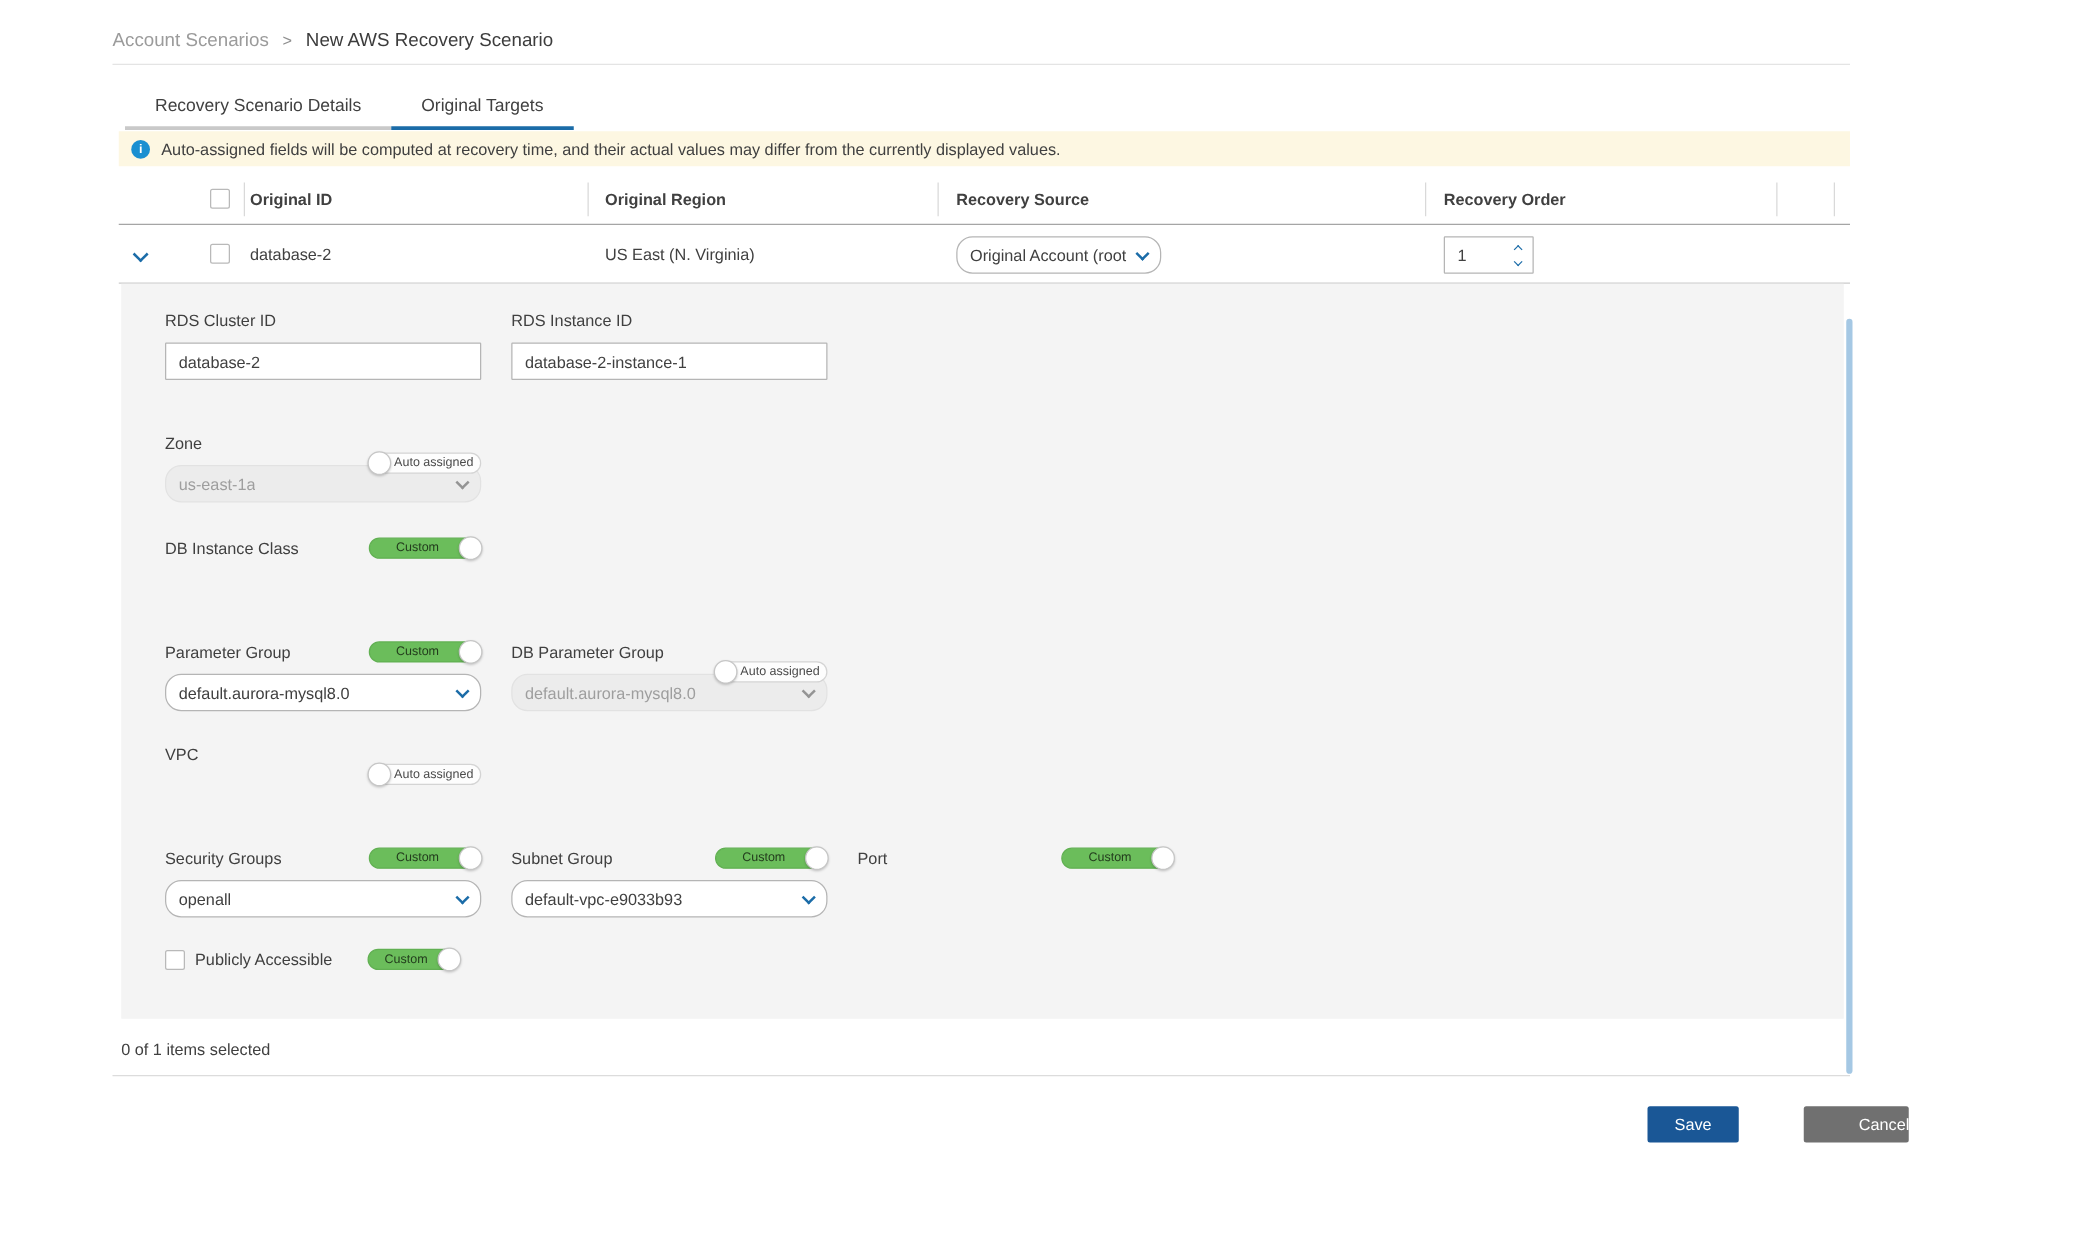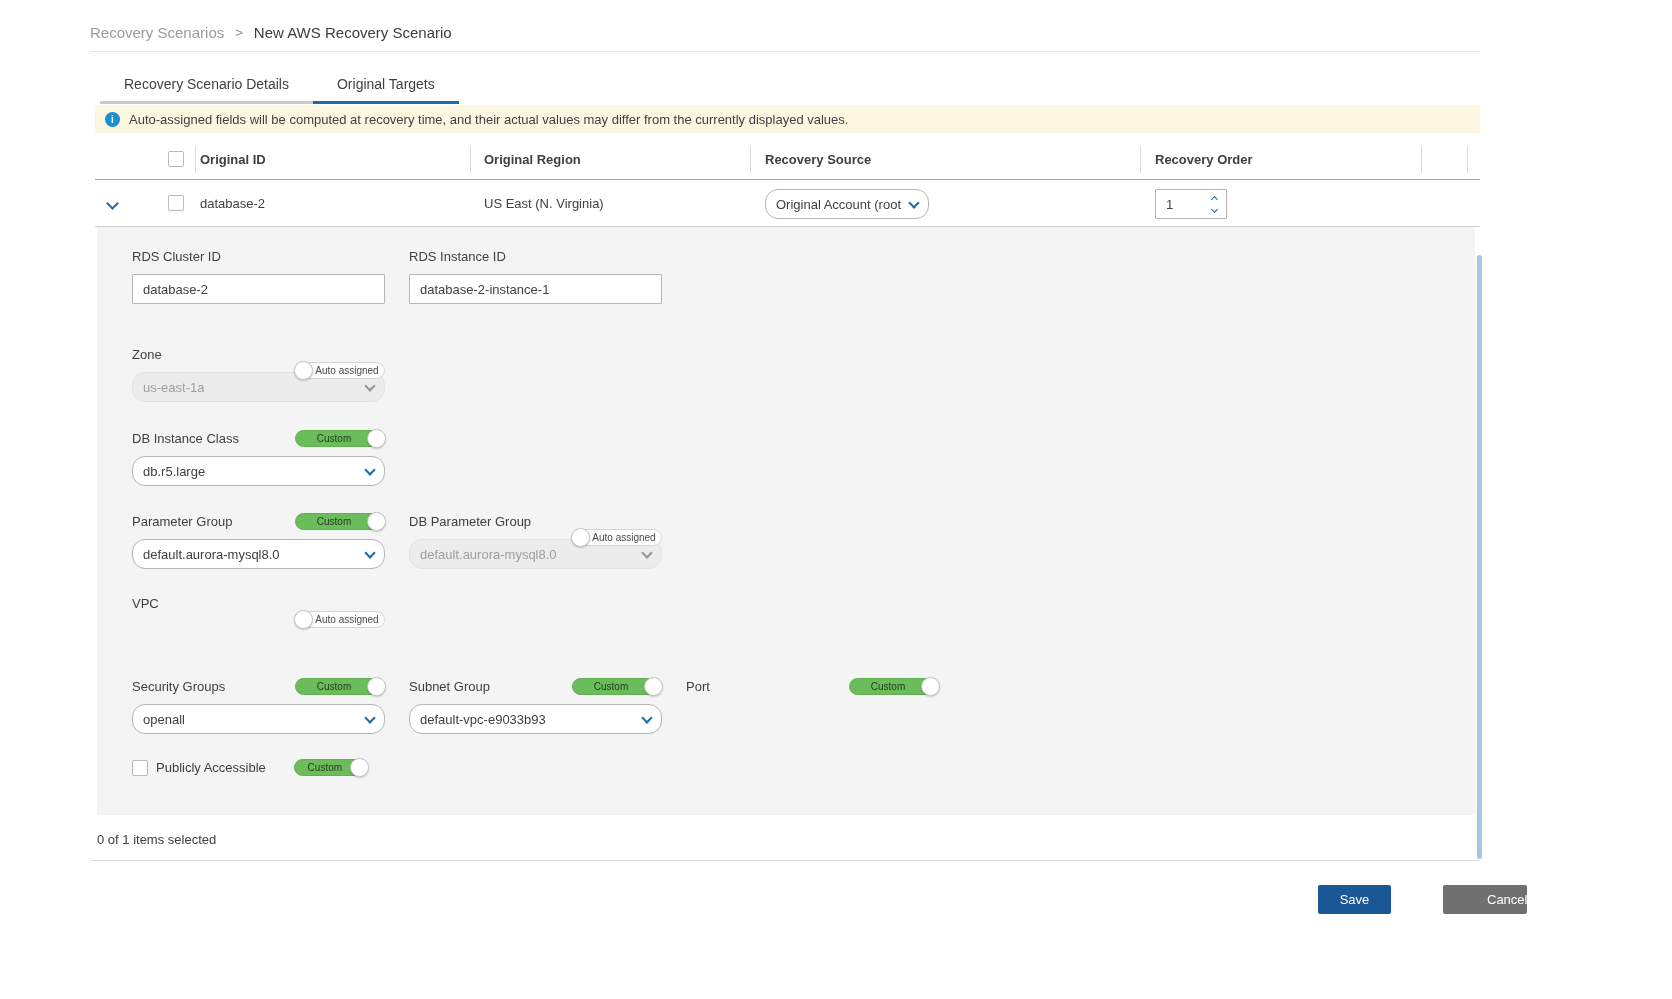--- a/index.html
+++ b/index.html
@@ -106,21 +106,21 @@
 
   .scrollbar-thumb { position:absolute; left:1477px; top:255px; width:5px; height:604px;
                      background:#a5c8e4; border-radius:3px; cursor:pointer; }
 </style>
 </head>
 <body>
 
 <div class="page">
 
   <div class="breadcrumb">
-    <span class="crumb-parent">Recovery Scenarios</span>
+    <span class="crumb-parent">Account Scenarios</span>
     <span class="crumb-sep">&gt;</span>
     <span class="crumb-current">New AWS Recovery Scenario</span>
   </div>
 
   <div class="tabs">
     <div class="tab">Recovery Scenario Details</div>
     <div class="tab active">Original Targets</div>
   </div>
 
   <div class="banner">
@@ -195,24 +195,20 @@
 
     <div class="frow f3">
       <div class="field">
         <div class="field-head">
           <span class="field-label">DB Instance Class</span>
           <span class="toggle toggle-on">
             <span class="toggle-label">Custom</span>
             <span class="toggle-knob"></span>
           </span>
         </div>
-        <div class="selectbox">
-          <span class="val">db.r5.large</span>
-          <span class="chev chev-down chev-blue"></span>
-        </div>
       </div>
     </div>
 
     <div class="frow f4">
       <div class="field">
         <div class="field-head">
           <span class="field-label">Parameter Group</span>
           <span class="toggle toggle-on">
             <span class="toggle-label">Custom</span>
             <span class="toggle-knob"></span>

